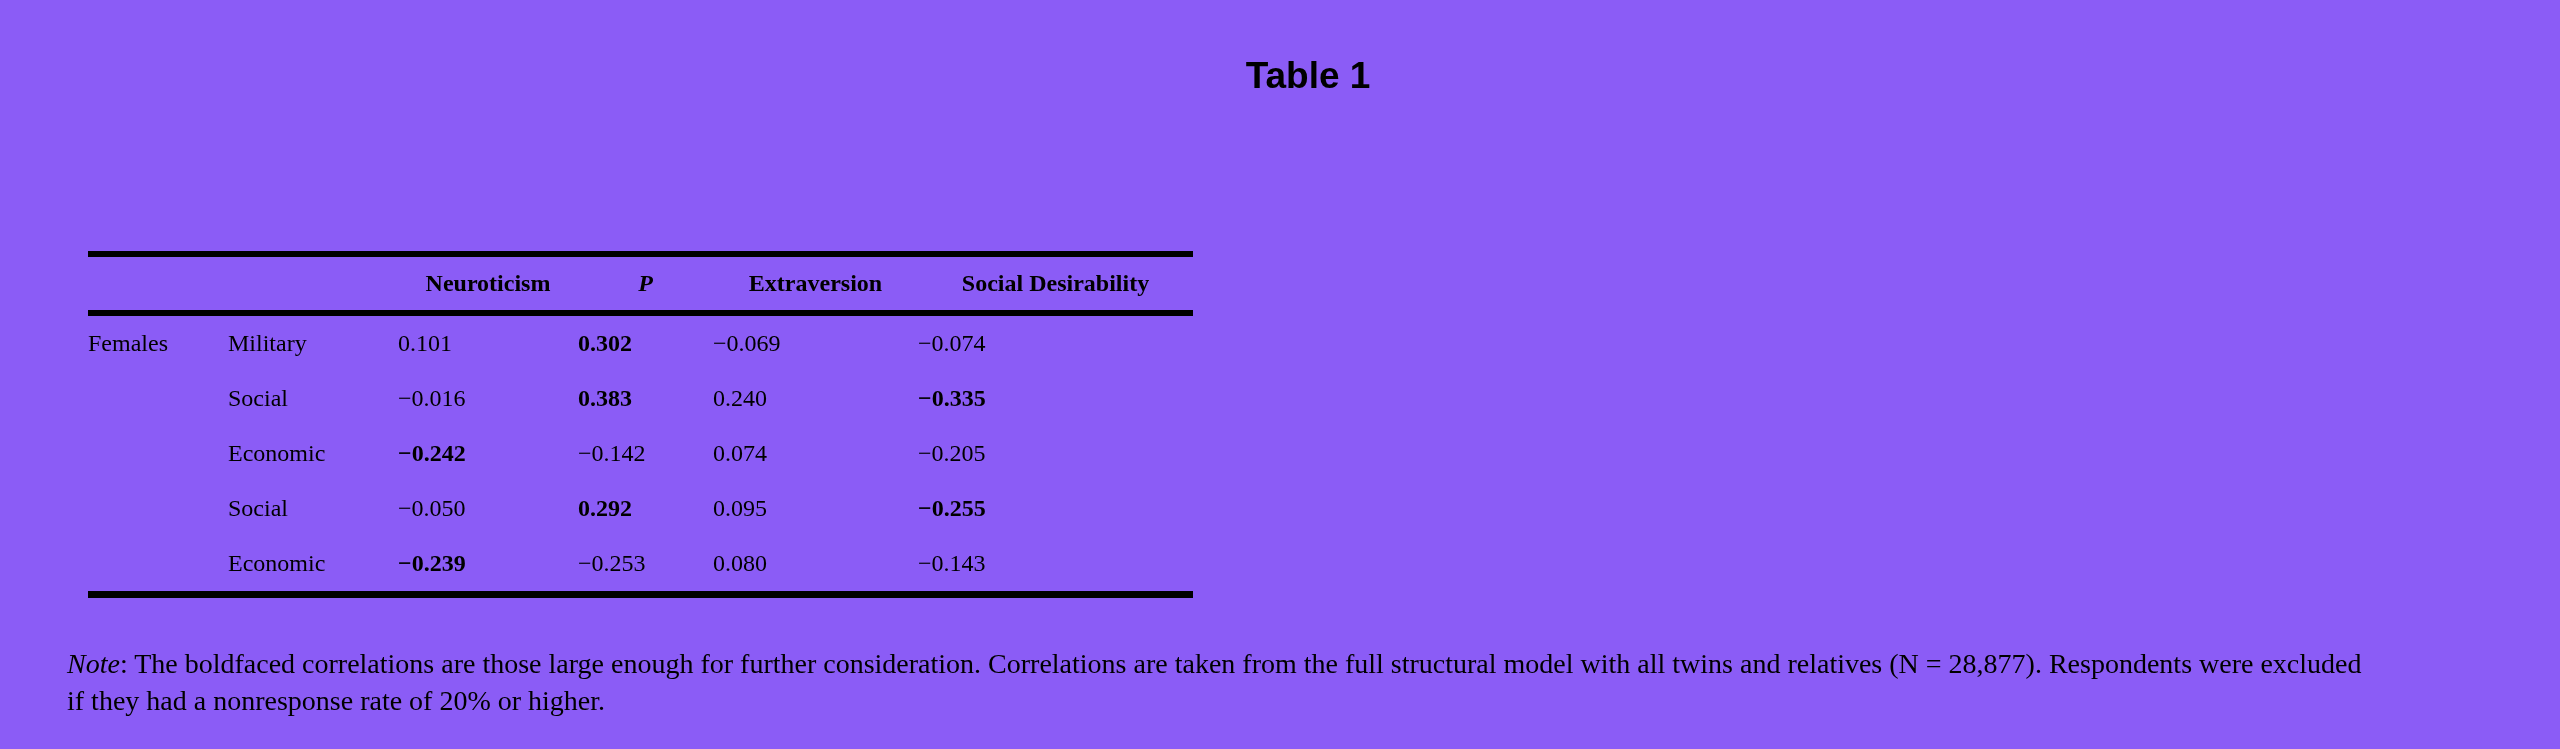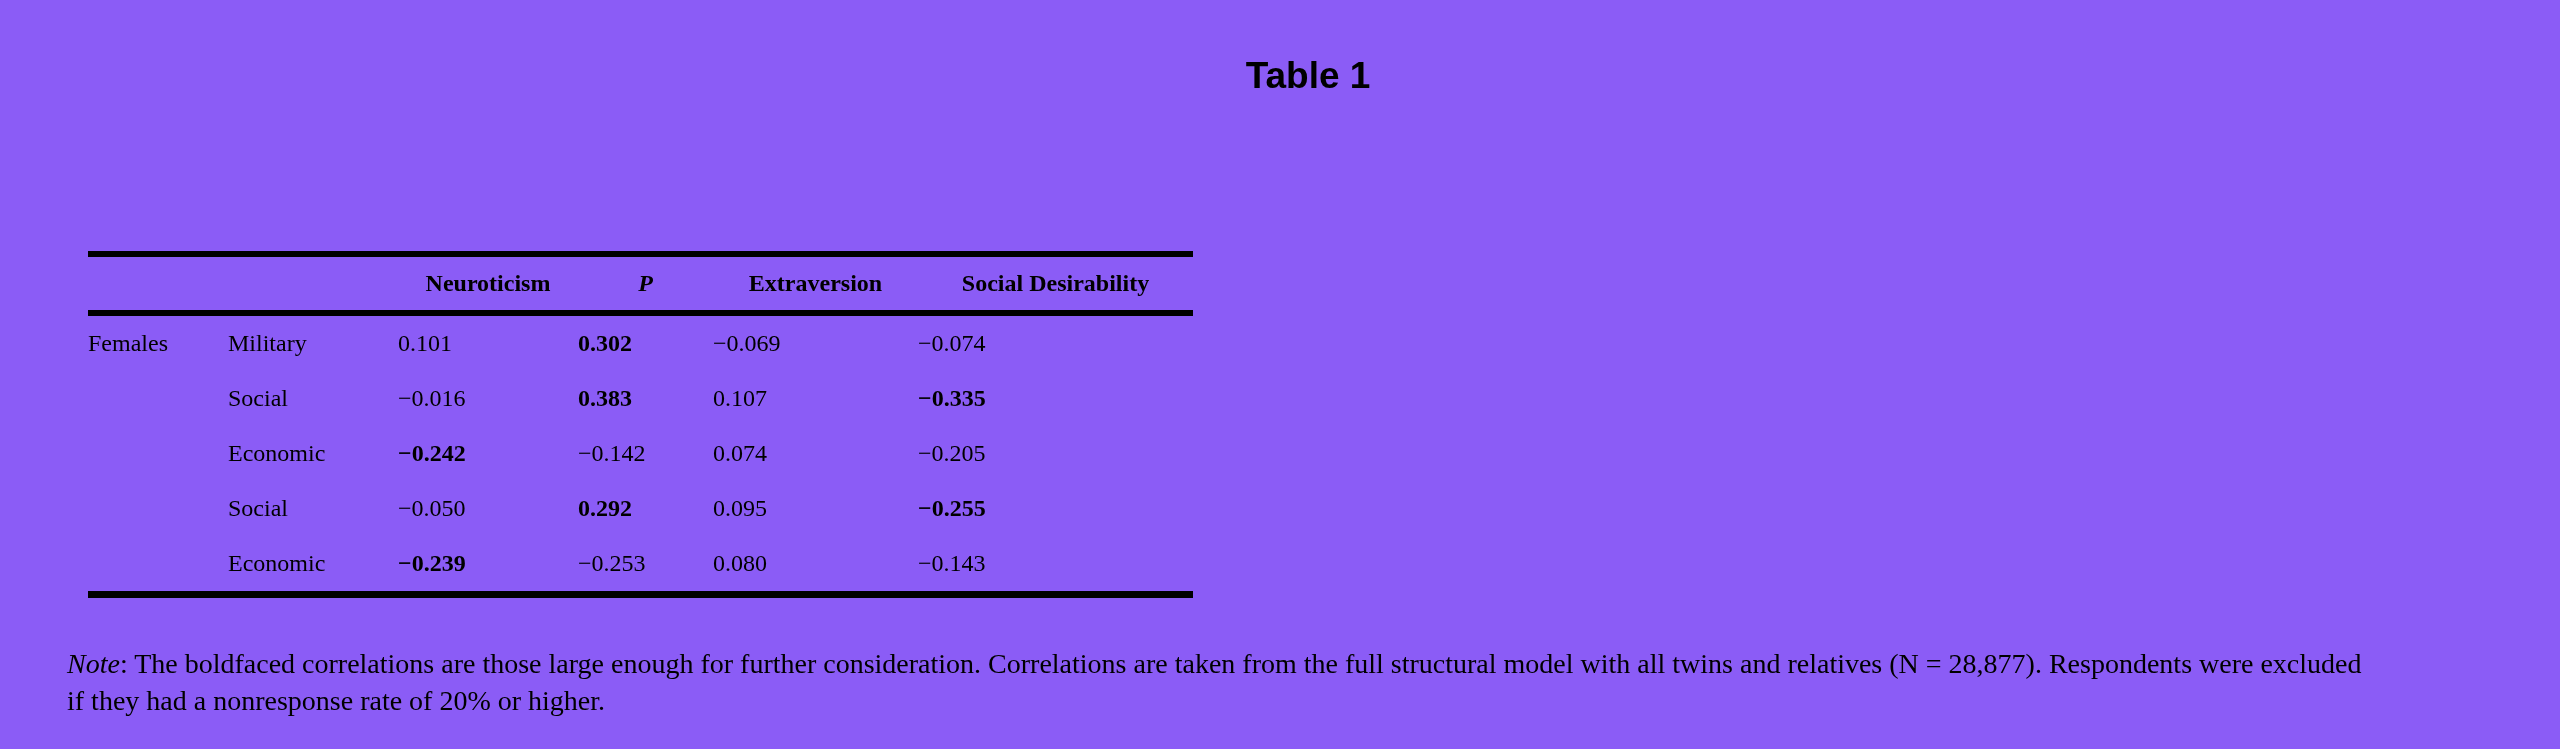--- a/index.html
+++ b/index.html
@@ -110,21 +110,21 @@
         <td>0.101</td>
         <td class="bold">0.302</td>
         <td>−0.069</td>
         <td>−0.074</td>
       </tr>
       <tr>
         <td class="group-cell"></td>
         <td class="scale-cell">Social</td>
         <td>−0.016</td>
         <td class="bold">0.383</td>
-        <td>0.107</td>
+        <td>0.240</td>
         <td class="bold">−0.335</td>
       </tr>
       <tr>
         <td class="group-cell"></td>
         <td class="scale-cell">Economic</td>
         <td class="bold">−0.242</td>
         <td>−0.142</td>
         <td>0.074</td>
         <td>−0.205</td>
       </tr>

